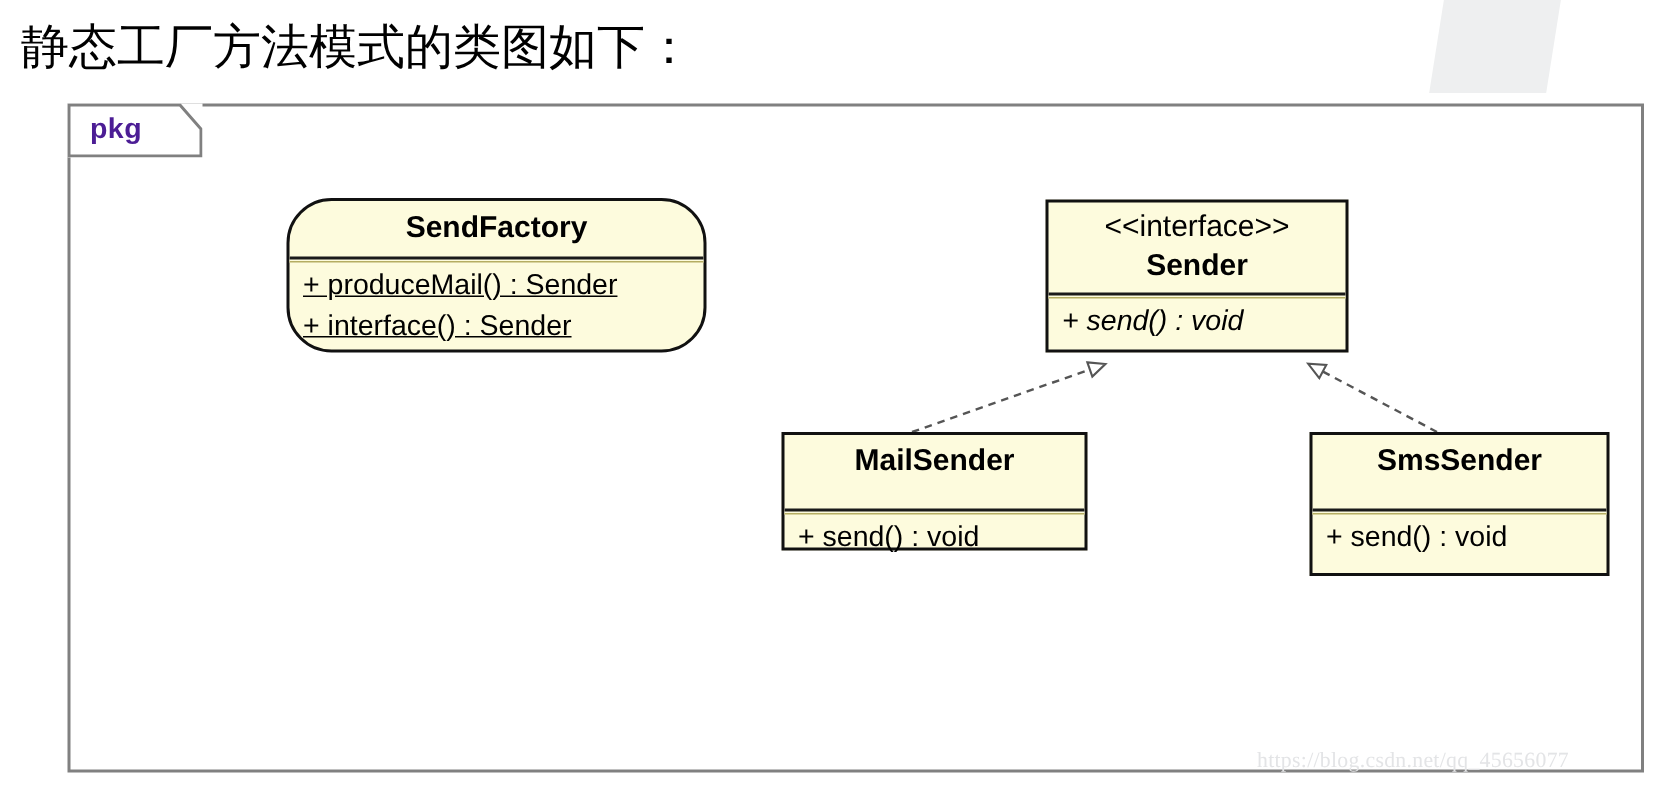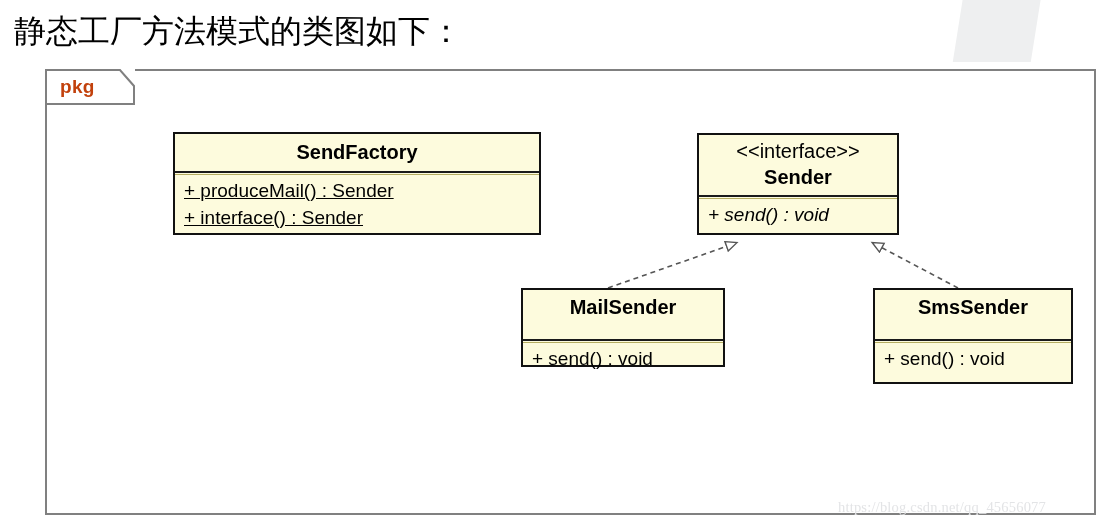--- a/index.html
+++ b/index.html
@@ -71,21 +71,21 @@
     background: #ffffff;
     z-index: 2;
   }
   .pkg-tab svg { display: block; }
   .pkg-label {
     position: absolute;
     left: 60px;
     top: 76px;
     font-size: 19px;
     font-weight: bold;
-    color: #c2410c;
+    color: #4c1d95;
     z-index: 3;
     letter-spacing: 0.3px;
   }
 
   
   .connectors {
     position: absolute;
     left: 0; top: 0;
     width: 1118px; height: 528px;
     z-index: 2;
@@ -134,21 +134,21 @@
     font-size: 19px;
     line-height: 27px;
     color: #000000;
     padding: 0 6px 0 9px;
     white-space: nowrap;
   }
   .uml-member.static { text-decoration: underline; }
   .uml-member.abstract { font-style: italic; }
 
   
-  #box-sendfactory { left: 173px; top: 132px; width: 368px; height: 103px; }
+  #box-sendfactory { left: 191px; top: 132px; width: 280px; height: 103px; border-radius: 30px; }
   #box-sender      { left: 697px; top: 133px; width: 202px; height: 102px; }
   #box-mailsender  { left: 521px; top: 288px; width: 204px; height: 79px; }
   #box-smssender   { left: 873px; top: 288px; width: 200px; height: 96px; }
 
   #box-sendfactory .uml-title { padding-top: 5px; padding-bottom: 6px; }
   #box-mailsender .uml-title,
   #box-smssender  .uml-title { padding-top: 4px; padding-bottom: 19px; }
 </style>
 </head>
 <body>

